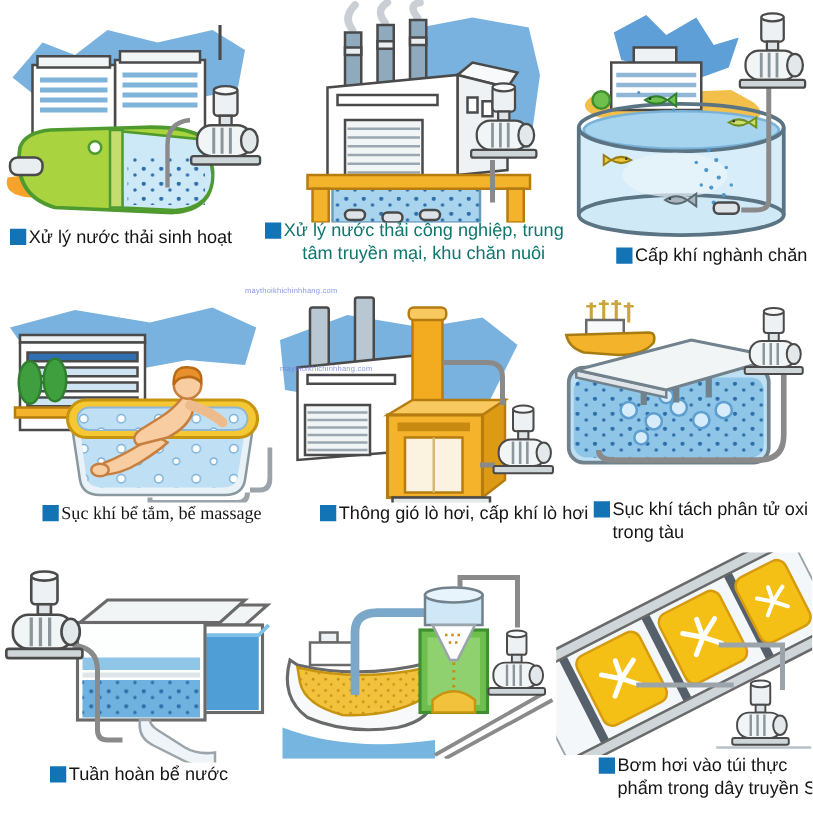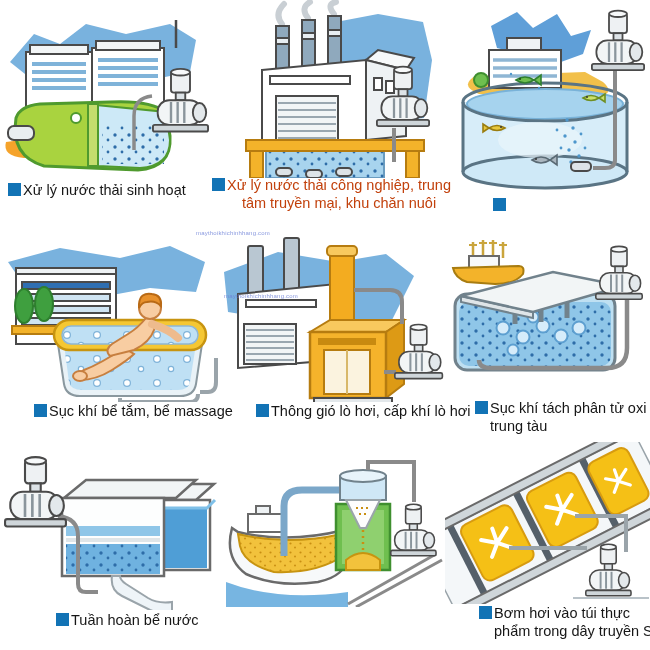--- a/index.html
+++ b/index.html
@@ -12,21 +12,21 @@
   #c4{left:0;top:232px;width:218px;height:210px}
   #c5{left:218px;top:232px;width:227px;height:210px}
   #c6{left:445px;top:232px;width:205px;height:210px}
   #c7{left:0;top:442px;width:218px;height:208px}
   #c8{left:218px;top:442px;width:227px;height:208px}
   #c9{left:445px;top:442px;width:205px;height:208px}
   .cell svg{position:absolute;left:0;top:0;}
   .cap{position:absolute;display:flex;gap:2px;font-size:14.5px;line-height:18px;color:#161616;}
   .cap .txt{white-space:nowrap;}
   .bullet{width:13px;height:13px;background:#1273b5;flex:0 0 auto;margin-top:2px;}
-  .navy{color:#c2410c;text-align:center;}
+  .navy{color:#0f766e;text-align:center;}
   .cap-center{left:0;right:0;justify-content:center;text-align:center;}
   .wm{position:absolute;font-size:6px;color:#6b7fd7;opacity:.8;letter-spacing:.2px;}
 </style>
 </head>
 <body>
 
 <div class="page">
 
   <svg width="0" height="0" style="position:absolute" aria-hidden="true">
     <defs>
@@ -186,21 +186,21 @@
             <path d="M-9 0Q0 -6 9 0Q0 6 -9 0Z" fill="#aab6bf" stroke="#5a6a74"></path>
             <path d="M9 0l7 -5v10z" fill="#aab6bf" stroke="#5a6a74"></path>
             <circle cx="-5" cy="-1" r="1" fill="#333"></circle>
           </g>
       </g>
       <path d="M170 62L170 160Q170 168 160 168L148 168" stroke="#8a8a8a" stroke-width="4" fill="none"></path>
       <use href="#blower" transform="translate(146,8) scale(0.9)"></use>
     </svg>
     <div class="cap" style="left:48px;top:196px;">
       <span class="bullet"></span>
-      <span class="txt"><br></span>
+      <span class="txt"><span>Cấp khí nghành chăn</span><br></span>
     </div>
   </div>
 
   <div class="cell" id="c4">
     <svg width="218" height="170" viewBox="0 0 218 170">
       <path d="M8 30L60 16L120 26L170 14L205 30L196 60L150 56L96 66L30 62Z" fill="#79b2de"></path>
       <g stroke="#4a4a4a" stroke-width="2">
         <rect x="16" y="36" width="100" height="6" fill="#eef2f4"></rect>
         <rect x="16" y="42" width="100" height="70" fill="#ffffff"></rect>
         <rect x="22" y="50" width="88" height="7" fill="#2f6fb2"></rect>
@@ -227,21 +227,21 @@
         <path d="M146 86Q138 96 128 102L112 112Q104 118 110 124L134 118Q150 110 154 98Q156 90 152 86Z" fill="#f8cda2"></path>
         <circle cx="150" cy="76" r="11" fill="#f8cda2"></circle>
         <path d="M139 72Q140 60 152 62Q162 63 161 74Q155 68 147 70Q142 70 139 76Z" fill="#e8912c" stroke="#b96a15"></path>
         <path d="M152 92Q170 98 178 106" stroke="#eebb8d" stroke-width="8" fill="none" stroke-linecap="round"></path>
       </g>
       <g stroke="#9aa4aa" stroke-width="4" fill="none">
         <path d="M200 160h8q8 0 8 -10v-24"></path>
         <path d="M120 166v4h70q8 0 8 -8"></path>
       </g>
     </svg>
-    <div class="cap" style="left:34px;top:170px;">
+    <div class="cap" style="left:34px;top:170px;font-family:Liberation Serif, serif;">
       <span class="bullet"></span>
       <span class="txt"><span>Sục khí bể tắm, bể massage</span></span>
     </div>
   </div>
 
   <div class="cell" id="c5">
     <svg width="227" height="170" viewBox="0 0 227 170">
       <path d="M6 40L60 20L120 30L168 22L196 44L170 96L120 100L60 88L10 80Z" fill="#79b2de"></path>
       <g stroke="#4a4a4a" stroke-width="2">
         <rect x="30" y="14" width="15" height="50" rx="2" fill="#b9c7d2"></rect>
@@ -297,21 +297,21 @@
         </g>
         <path d="M70 78v14 M96 72v18 M122 66v20" stroke="#71828c" stroke-width="5"></path>
         <path d="M16 64L88 80L88 86L16 70Z" fill="#dfe5e8" stroke="#71828c" stroke-width="2"></path>
         <path d="M16 64L108 40L178 54L88 80Z" fill="#f2f5f6" stroke="#71828c" stroke-width="2.5"></path>
       </g>
       <path d="M182 66V116Q182 136 162 136H46Q34 136 34 128" stroke="#8a8a8a" stroke-width="4.5" fill="none"></path>
       <use href="#blower" transform="translate(150,12) scale(0.8)"></use>
     </svg>
     <div class="cap" style="left:30px;top:167px;">
       <span class="bullet"></span>
-      <span class="txt"><span>Sục khí tách phân tử oxi</span><br><span>trung tàu</span></span>
+      <span class="txt"><span>Sục khí tách phân tử oxi</span><br><span>trong tàu</span></span>
     </div>
   </div>
 
   <div class="cell" id="c7">
     <svg width="218" height="168" viewBox="0 0 218 168">
       <g stroke="#6a6a6a" stroke-width="2.5">
         <path d="M162 58L180 42L214 42L196 58Z" fill="#f2f5f6"></path>
         <rect x="162" y="58" width="48" height="70" fill="#ffffff"></rect>
         <rect x="165" y="66" width="42" height="60" fill="#4f9ed6" stroke="none"></rect>
         <path d="M165 66h42l8 -8" stroke="#7fc0e8" stroke-width="3" fill="none"></path>
@@ -319,21 +319,21 @@
         <rect x="62" y="56" width="102" height="78" fill="#fdfefe"></rect>
         <rect x="66" y="84" width="94" height="10" fill="#8fc6e8" stroke="none"></rect>
         <rect x="66" y="96" width="94" height="4" fill="#dfe5e8" stroke="none"></rect>
         <rect x="66" y="102" width="94" height="30" fill="#6fb2e0" stroke="none"></rect>
         <rect x="66" y="102" width="94" height="30" fill="url(#dots)" stroke="none"></rect>
       </g>
       <path d="M112 134q-2 14 10 20l28 14q10 4 22 2l0 -10q-14 2 -24 -4l-22 -14q-6 -4 -6 -8Z" fill="#eef4f8" stroke="#9aa4aa" stroke-width="2"></path>
       <path d="M58 74Q78 76 78 94L78 142Q78 150 86 150L98 150" stroke="#8a8a8a" stroke-width="4" fill="none"></path>
       <use href="#blower" transform="translate(4,12) scale(1.05)"></use>
     </svg>
-    <div class="cap" style="left:40px;top:169px;margin-left:16px;">
+    <div class="cap" style="left:40px;top:169px;">
       <span class="bullet"></span>
       <span class="txt"><span>Tuần hoàn bể nước</span></span>
     </div>
   </div>
 
   <div class="cell" id="c8">
     <svg width="227" height="165" viewBox="0 0 227 165">
       <path d="M8 140Q60 160 130 150L130 165L8 165Z" fill="#5fa8dc" opacity="0.85"></path>
       <path d="M130 162L218 112 M138 165L224 118" stroke="#8a8a8a" stroke-width="3" fill="none"></path>
       <g>

